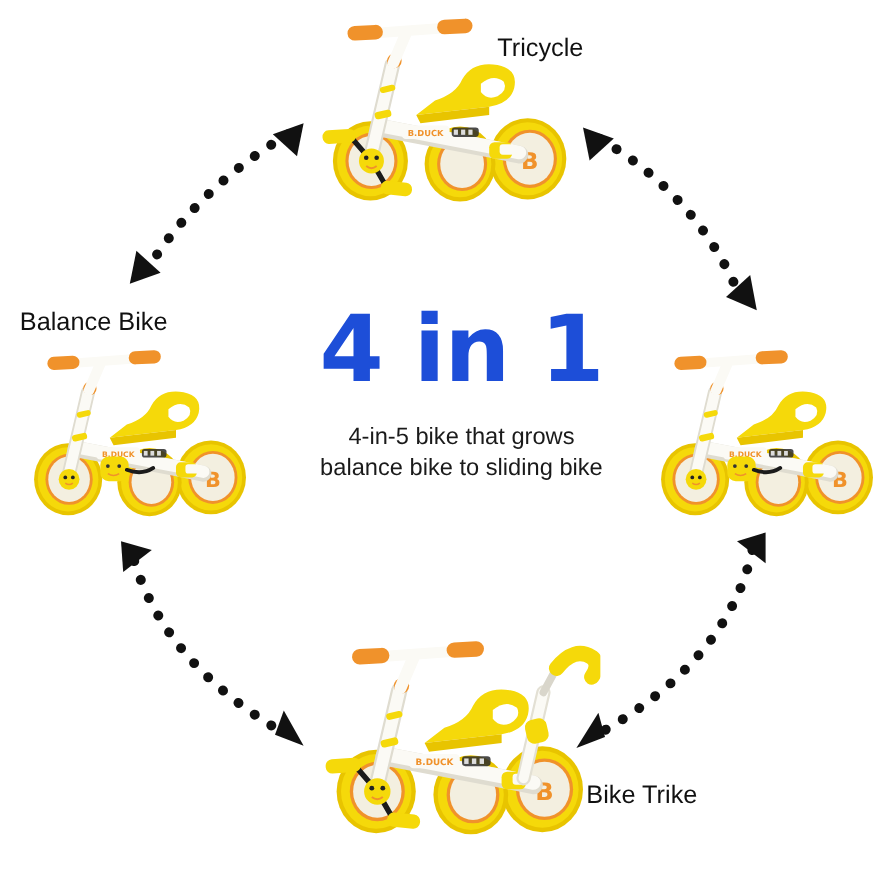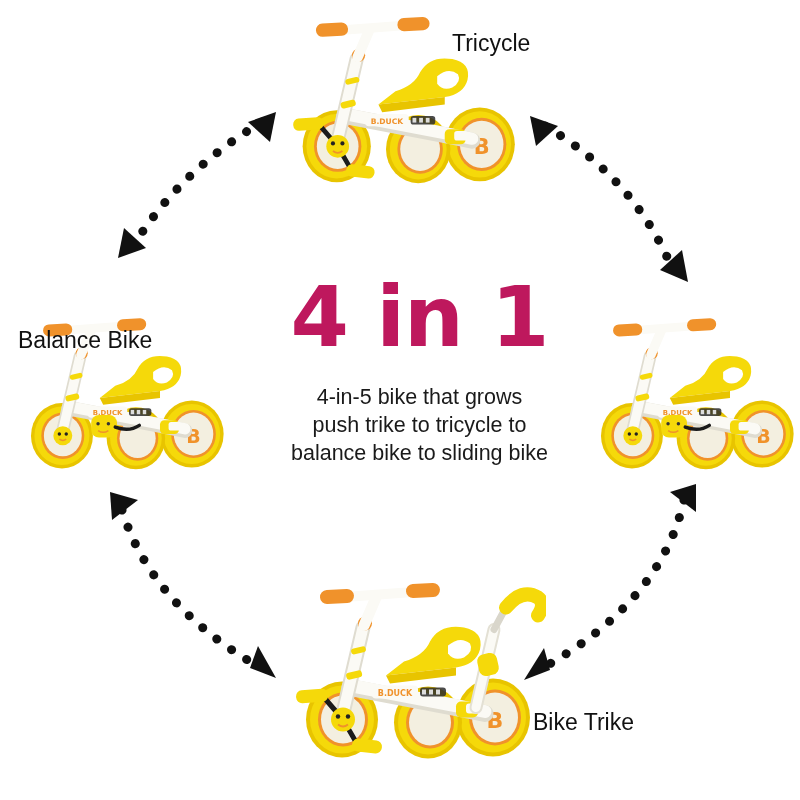--- a/index.html
+++ b/index.html
@@ -15,36 +15,36 @@
   
   .arcs{position:absolute;left:0;top:0;width:800px;height:800px;pointer-events:none;}
 
   
   .center-block{
     position:absolute;left:50%;top:278px;transform:translateX(-50%);
     width:360px;text-align:center;
   }
   .headline{
     font-size:84px;font-weight:bold;line-height:0.95;
-    letter-spacing:-1px;color:#be185d;margin:0;
+    letter-spacing:-1px;color:#1d4ed8;margin:0;
     font-family:"DejaVu Sans", sans-serif;
   }
   .subtext{
     margin:26px 0 0 0;font-size:21.5px;line-height:1.3;color:#1a1a1a;
     font-family:"Liberation Sans", sans-serif;
   }
   .subtext span{display:block;white-space:nowrap;}
 
   
   .label{
     position:absolute;font-size:23px;color:#111111;white-space:nowrap;
     font-family:"Liberation Sans", sans-serif;
   }
   #label-tricycle{left:452px;top:30px;}
-  #label-balance{left:18px;top:279px;margin-top:48px;}
+  #label-balance{left:18px;top:279px;}
   #label-sliding{left:644px;top:305px;}
   #label-push{left:533px;top:709px;}
 
   
   .bike{position:absolute;}
   #bike-tricycle{left:278px;top:2px;width:252px;height:190px;}
   #bike-balance{left:8px;top:305px;width:230px;height:172px;}
   #bike-sliding{left:578px;top:305px;width:230px;height:172px;}
   #bike-push{left:280px;top:560px;width:266px;height:215px;}
 </style>
@@ -199,18 +199,17 @@
   </svg>
 
   <div class="label" id="label-tricycle">Tricycle</div>
   <div class="label" id="label-balance">Balance Bike</div>
   <div class="label" id="label-push">Bike Trike</div>
 
   <div class="center-block">
     <div class="headline">4 in 1</div>
     <div class="subtext">
       <span>4-in-5 bike that grows</span>
-      <span>push trike to tricycle to</span>
       <span>balance bike to sliding bike</span>
     </div>
   </div>
 
 </div>
 
 </body></html>

